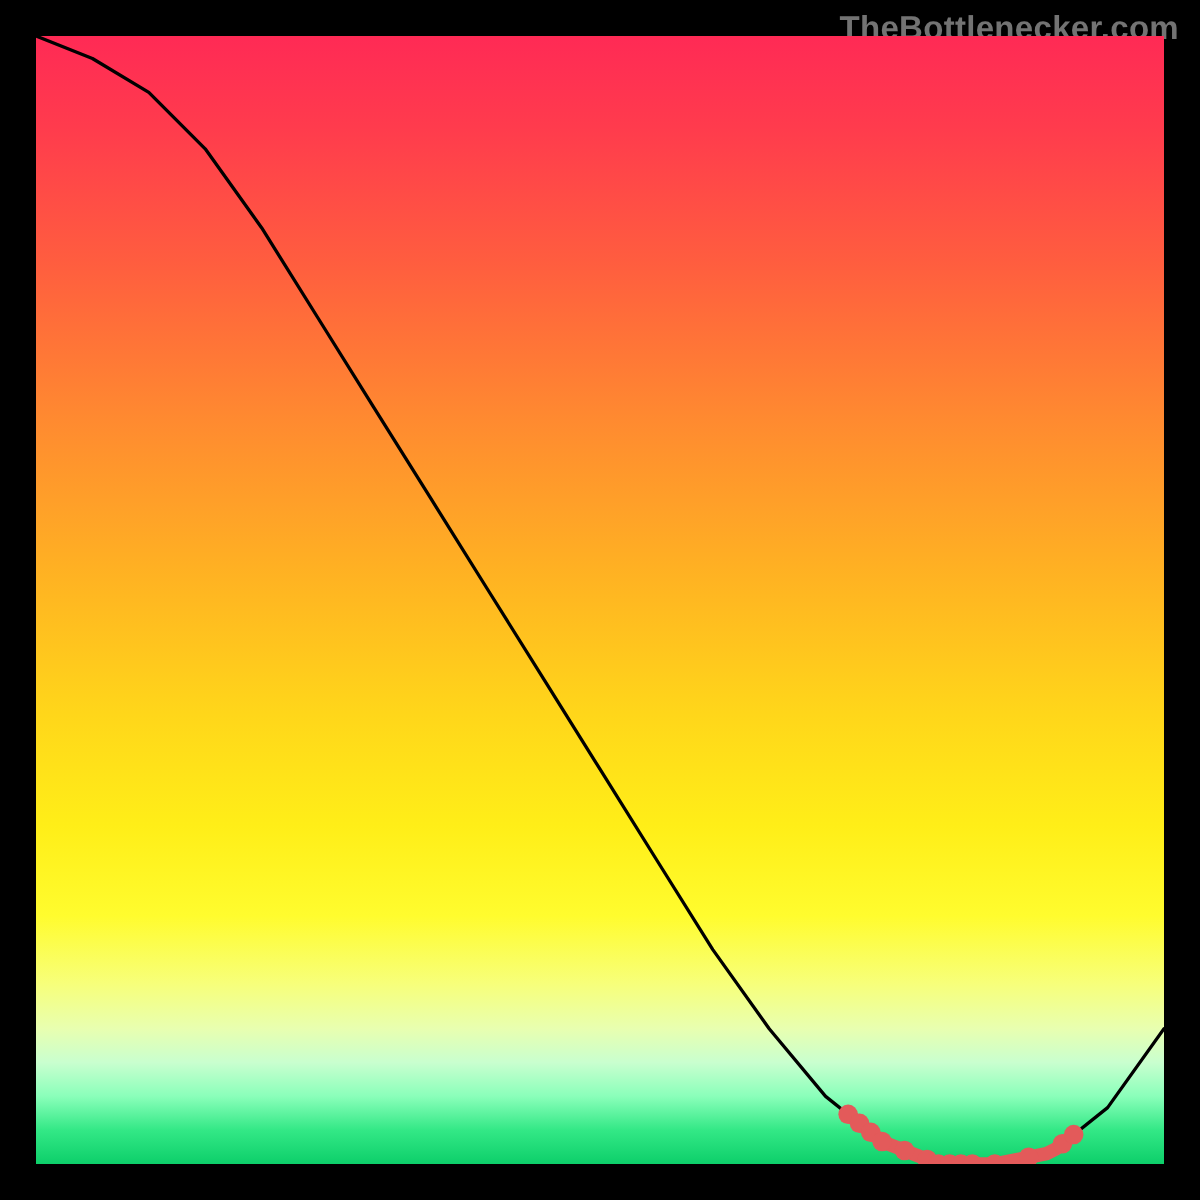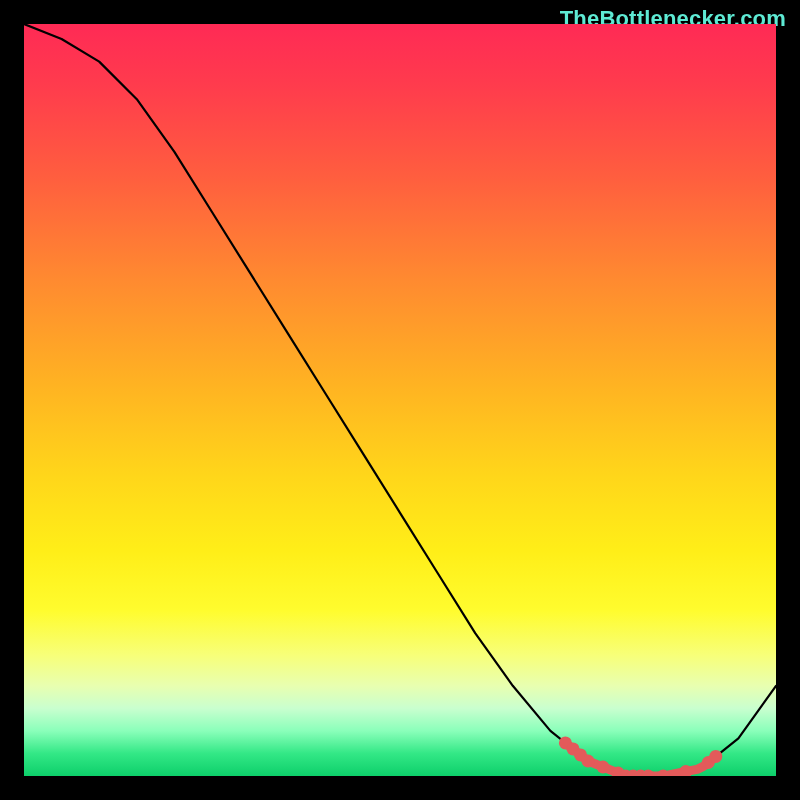--- a/index.html
+++ b/index.html
@@ -14,21 +14,21 @@
   .frame {
     position: relative;
     width: 800px;
     height: 800px;
     background: #000;
   }
   .watermark {
     position: absolute;
     top: 6px;
     right: 14px;
-    color: #5eead4;
+    color: #737373;
     font-size: 22px;
     font-weight: 600;
     letter-spacing: 0.2px;
     user-select: none;
   }
   .plot-wrap {
     position: absolute;
     left: 24px;
     top: 24px;
     width: 752px;

